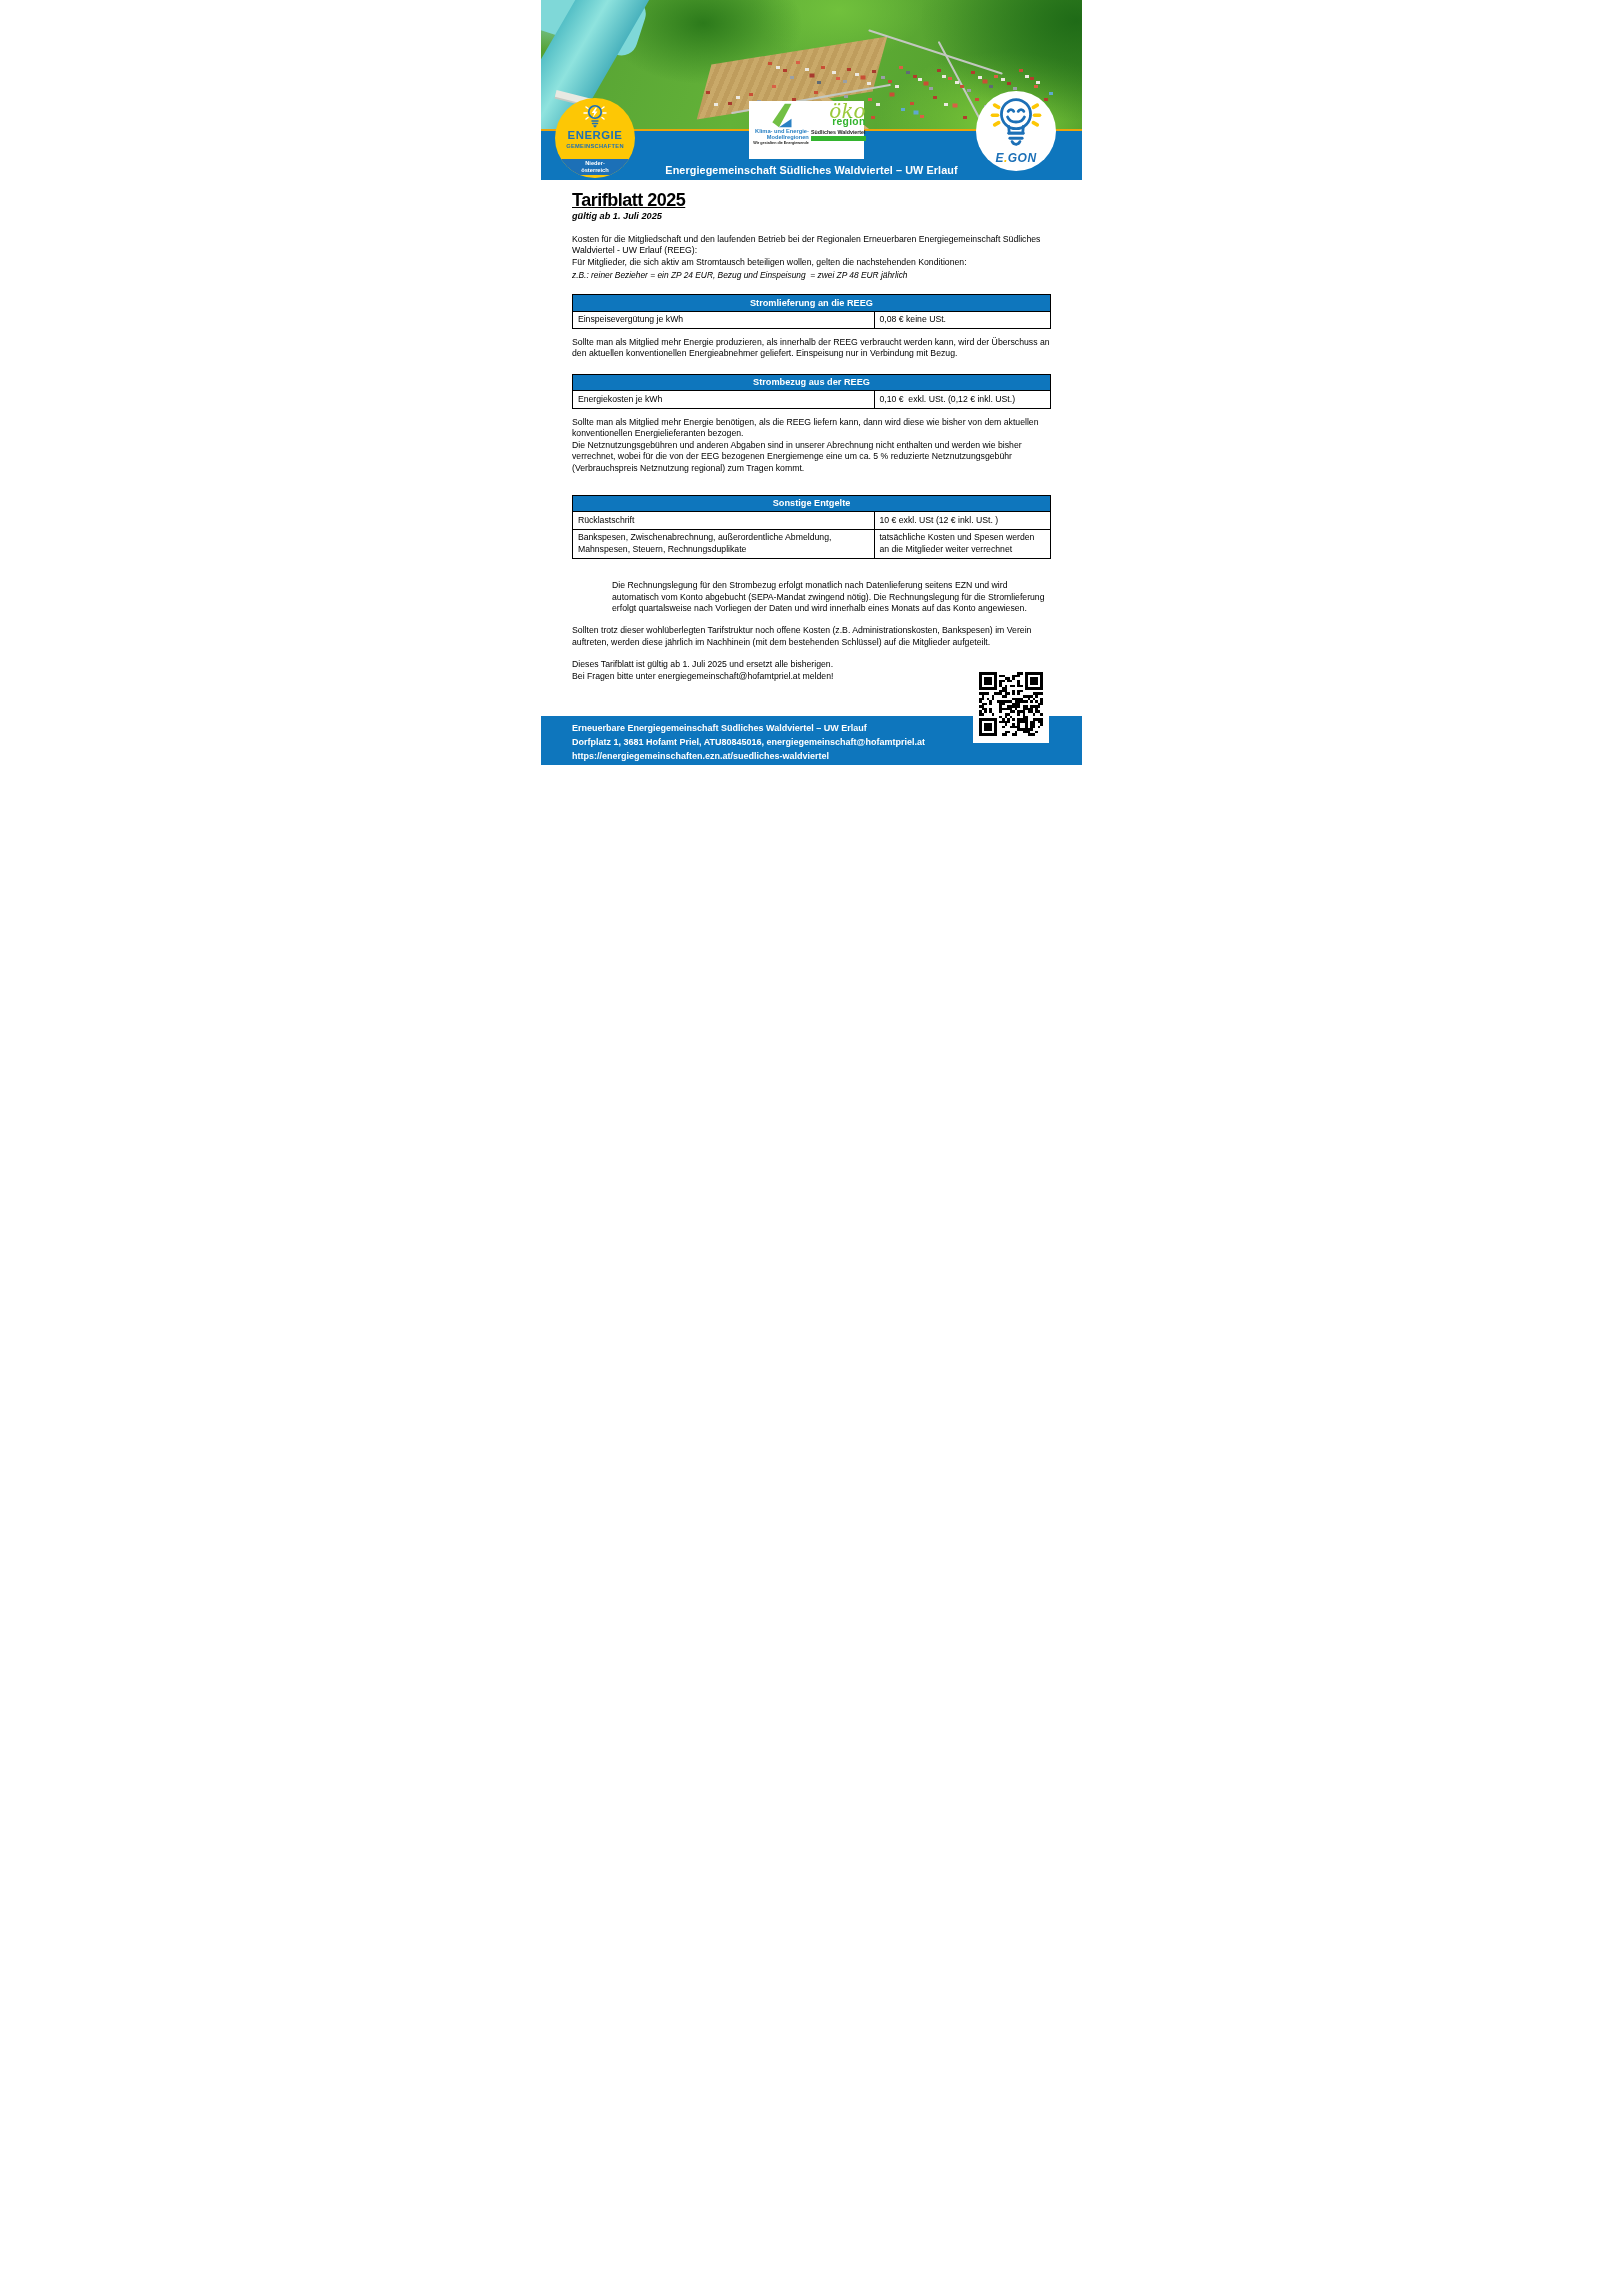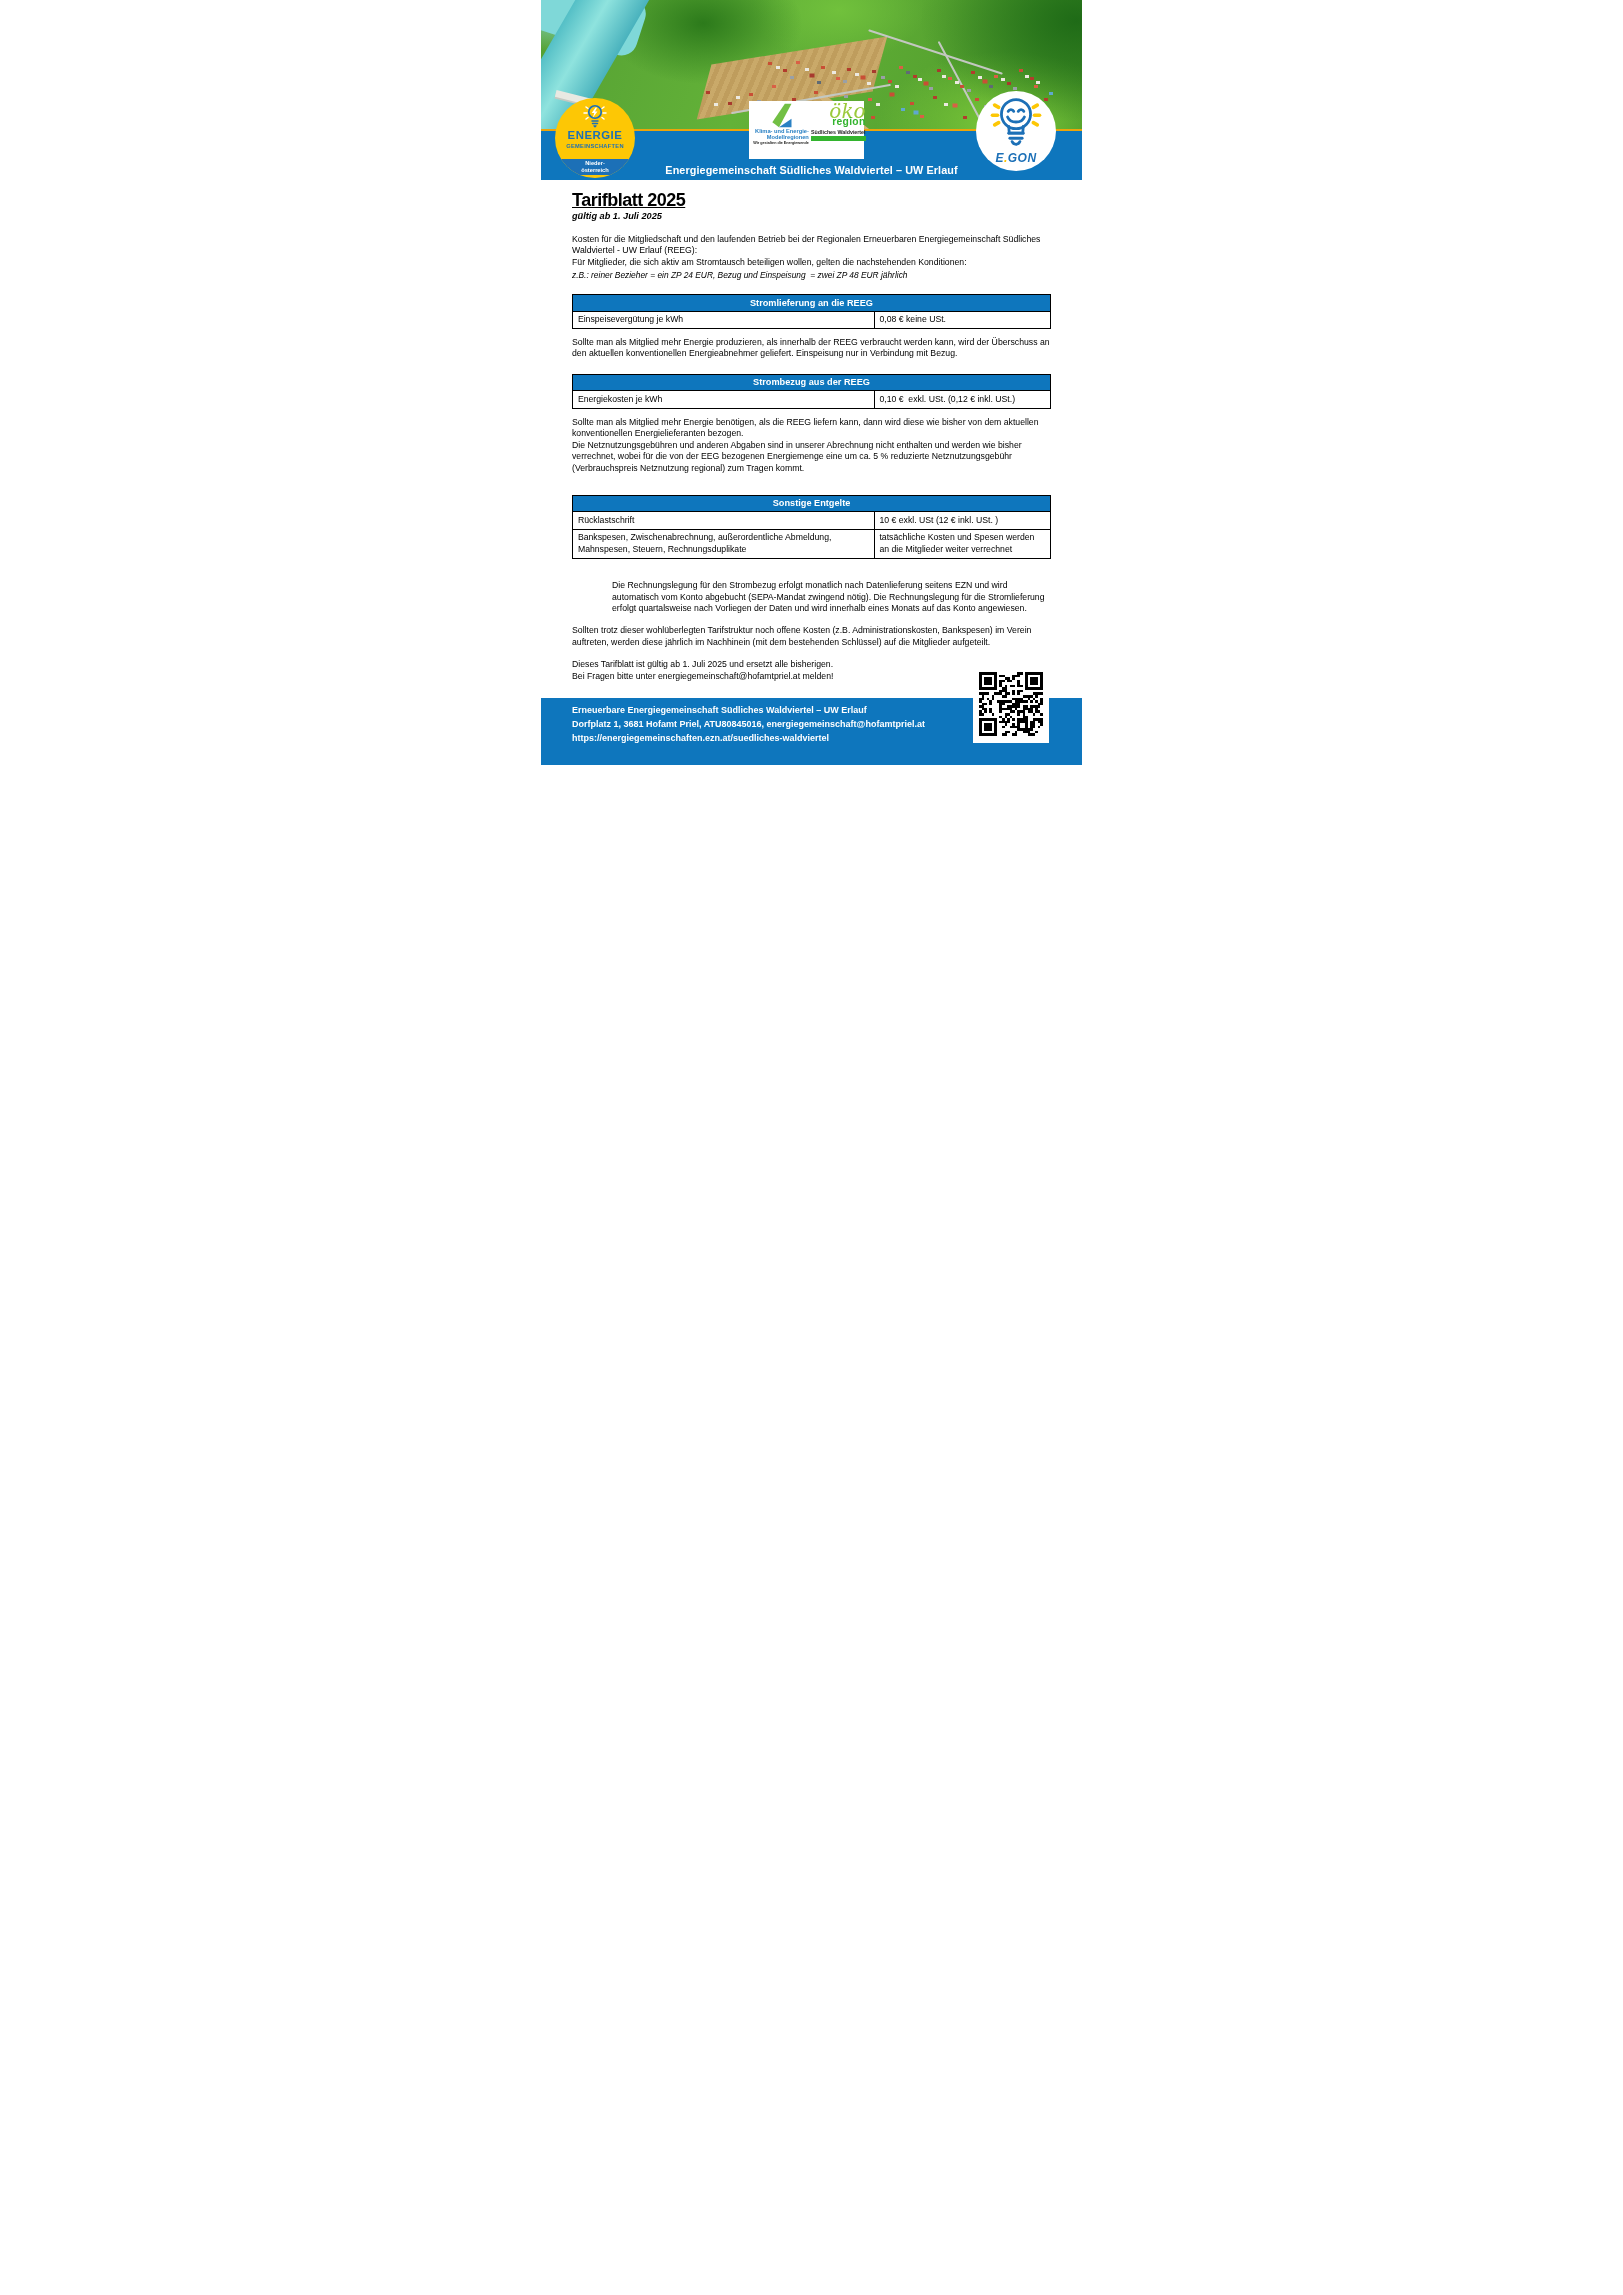--- a/index.html
+++ b/index.html
@@ -114,21 +114,21 @@
   .cell.l.tall{padding:4.3px 4.9px;}
   .cell.l.tall > div + div{margin-top:4.3px;}
   .cell.r{width:37%; border-left:0.8px solid #000; display:flex; align-items:center;}
   .note{font-size:8.4px; font-style:italic; margin-top:2.2px;}
   .para.gap-lg{margin-top:21.6px;margin-left:40px;}
   .para.gap-md{margin-top:10.8px;}
 
   
   .qr-box{position:absolute; left:432px; top:664px; width:76px; height:79px; background:#fff;
     display:flex; align-items:center; justify-content:center; z-index:2;}
-  .footer{position:absolute; left:0; right:0; bottom:0; height:67px; background:var(--blue);
+  .footer{position:absolute; left:0; right:0; bottom:0; height:49px; background:var(--blue);
     color:#fff; font-weight:bold; font-size:9px; line-height:1.55; padding:6px 0 0 31px;margin-top:20px;}
 </style>
 </head>
 <body>
 
 <div class="page">
 
   <div class="header">
     <div class="photo">
       <div class="lake"></div>

